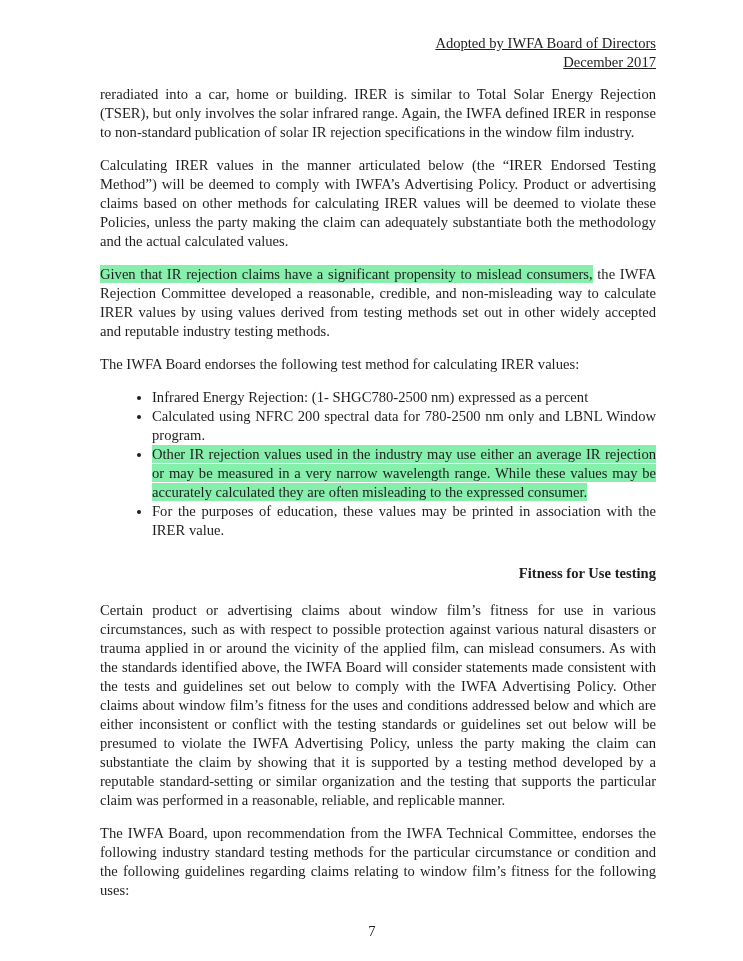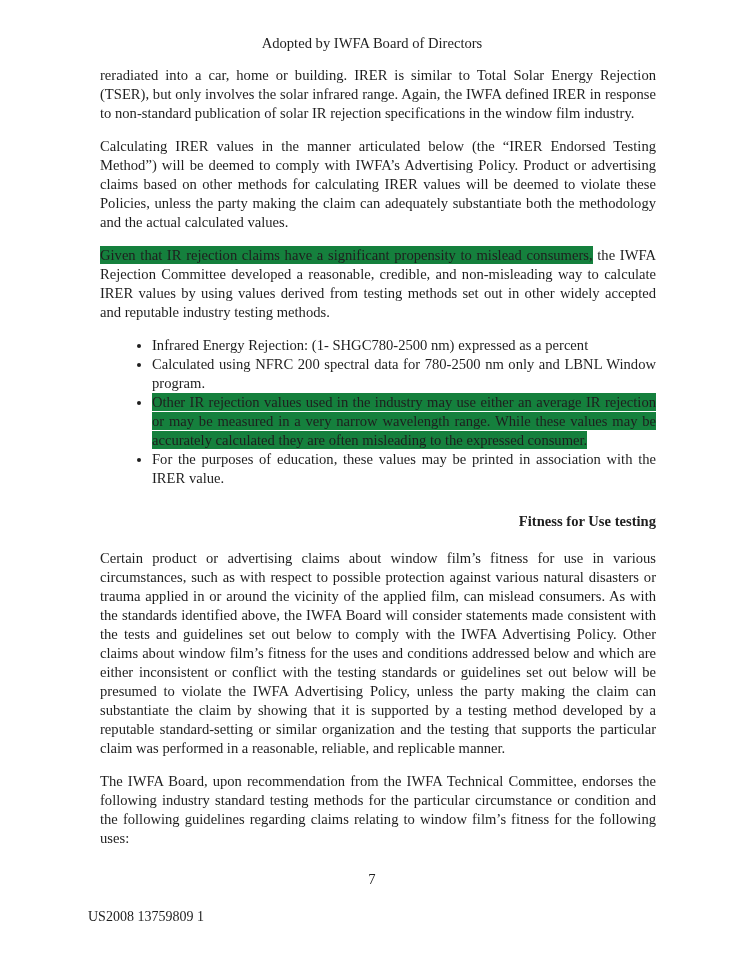--- a/index.html
+++ b/index.html
@@ -15,44 +15,45 @@
     color: #1e1e1e;
   }
   .page {
     box-sizing: border-box;
     width: 743px;
     height: 961px;
     padding: 34px 87px 0 88px;
     background: #ffffff;
   }
   .doc-header {
-    text-align: center;
+    text-align: right;
     font-size: 14.6px;
     line-height: 19px;
     margin-bottom: 13px;
+    text-decoration: underline;
   }
   .doc-text {
     font-size: 14.6px;
     line-height: 19px;
     text-align: justify;
   }
   p.doc-text {
     margin: 0 0 14px 12px;
   }
   ul.bullet-list {
     margin: 0 0 20px 0;
     padding: 0 0 0 64px;
     list-style-type: disc;
   }
   ul.bullet-list li {
     margin: 0;
     padding: 0;
   }
   .highlight {
-    background: #15803d;
+    background: #86efac;
     padding: 1px 0;
   }
   .section-heading {
     font-size: 14.6px;
     line-height: 19px;
     font-weight: bold;
     text-align: right;
     margin: 24px 0 18px 0;
   }
   .page-number {
@@ -68,28 +69,30 @@
     text-align: left;
   }
 </style>
 </head>
 <body>
 
 <div class="page">
 
   <div class="doc-header">
     <div>Adopted by IWFA Board of Directors</div>
+    <div>December 2017</div>
   </div>
 
   <p class="doc-text">reradiated into a car, home or building.  IRER is similar to Total Solar Energy Rejection (TSER), but only involves the solar infrared range.  Again, the IWFA defined IRER in response to non-standard publication of solar IR rejection specifications in the window film industry.</p>
 
   <p class="doc-text">Calculating IRER values in the manner articulated below (the “IRER Endorsed Testing Method”) will be deemed to comply with IWFA’s Advertising Policy.  Product or advertising claims based on other methods for calculating IRER values will be deemed to violate these Policies, unless the party making the claim can adequately substantiate both the methodology and the actual calculated values.</p>
 
   <p class="doc-text"><span class="highlight">Given that IR rejection claims have a significant propensity to mislead consumers,</span><span> the IWFA Rejection Committee developed a reasonable, credible, and non-misleading way to calculate IRER values by using values derived from testing methods set out in other widely accepted and reputable industry testing methods.</span></p>
 
+  <p class="doc-text">The IWFA Board endorses the following test method for calculating IRER values:</p>
 
   <ul class="bullet-list">
     <li class="doc-text"><span>Infrared Energy Rejection: (1- SHGC780-2500 nm) expressed as a percent</span></li>
     <li class="doc-text"><span>Calculated using NFRC 200 spectral data for 780-2500 nm only and LBNL Window program.</span></li>
     <li class="doc-text"><span class="highlight">Other IR rejection values used in the industry may use either an average IR rejection or may be measured in a very narrow wavelength range. While these values may be accurately calculated they are often misleading to the expressed consumer.</span></li>
     <li class="doc-text"><span>For the purposes of education, these values may be printed in association with the IRER value.</span></li>
   </ul>
 
   <div class="section-heading">Fitness for Use testing</div>
 

